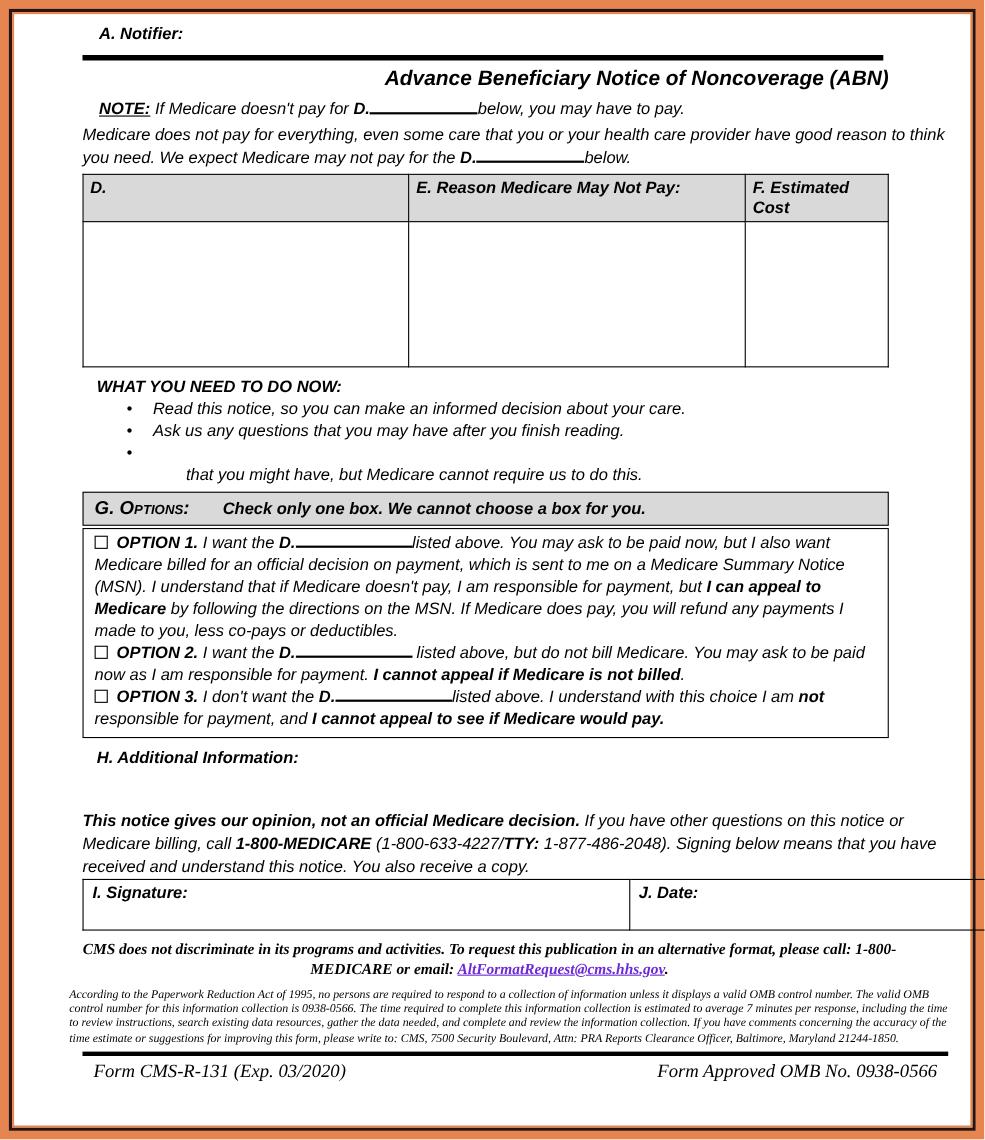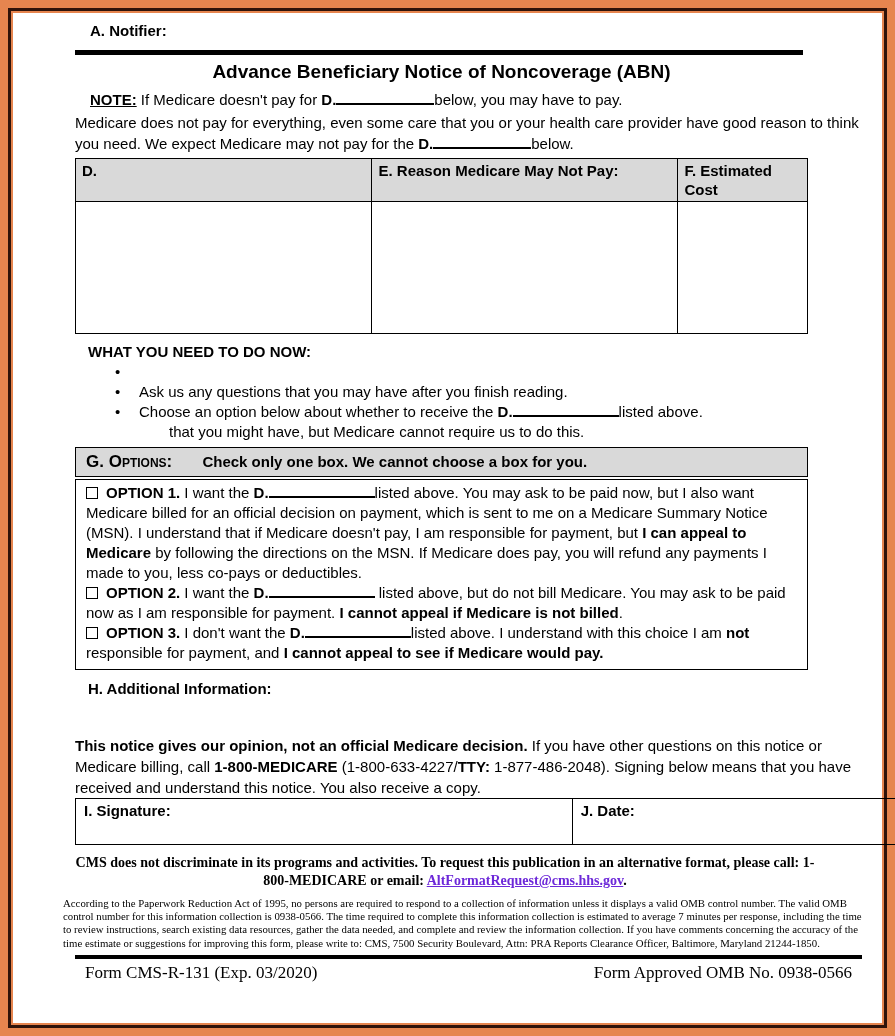--- a/index.html
+++ b/index.html
@@ -1,30 +1,30 @@
 <!DOCTYPE html>
 <html><head>
 <meta charset="utf-8">
 <style>
   * { box-sizing: border-box; }
   body { margin: 0; background: #fff; }
   .frame1 { width: 895px; height: 1036px; border: 8px solid #E6854F; }
   .frame2 { width: 100%; height: 100%; border: 3px solid #2F130A; }
-  .frame3 { width: 100%; height: 100%; border: 2px solid #E6854F; }
+  .frame3 { width: 100%; height: 100%; border: 2px solid #E6854F; font-style: italic; }
   .content {
     width: 100%; height: 100%; background: #fff;
     padding: 8px 22px 0 62px;
     font-family: "Liberation Sans", sans-serif;
     font-size: 15px; color: #000; line-height: 20px;
   }
   .hdr-block { margin-left: 15px; font-weight: bold; }
   .hdr-row { display: flex; margin-top: 10px; }
   .hdr-b { width: 365px; }
   .topbar { width: 728px; height: 5px; background: #000; margin-top: 9px; }
-  .title { width: 733px; text-align: center; font-size: 19px; font-weight: bold; margin-top: 7px; }
+  .title { width: 733px; text-align: right; font-size: 19px; font-weight: bold; margin-top: 7px; }
   .note-line { margin-left: 15px; margin-top: 8px; }
   .bu { font-weight: bold; text-decoration: underline; }
   b, .b { font-weight: bold; }
   .blank { display: inline-block; width: 106px; height: 13px; border-bottom: 2px solid #000; }
   .blank-sm { width: 98px; }
   .intro { margin-top: 2px; line-height: 21px; }
   table.def { width: 733px; border-collapse: collapse; margin-top: 4px; }
   table.def th, table.def td { border: 1px solid #000; padding: 2px 6px; text-align: left; vertical-align: top; }
   table.def th { background: #D9D9D9; font-size: 15px; line-height: 19px; height: 40px; }
   table.def td { height: 132px; }
@@ -101,28 +101,28 @@
         <td></td>
         <td></td>
         <td></td>
       </tr>
     </tbody>
           </table>
 
     <div class="what-now">WHAT YOU NEED TO DO NOW:</div>
     <div class="bullet">
       <span class="dot">•</span>
+      <span>Read this notice, so you can make an informed decision about your care.</span>
     </div>
     <div class="bullet">
       <span class="dot">•</span>
       <span>Ask us any questions that you may have after you finish reading.</span>
     </div>
     <div class="bullet">
       <span class="dot">•</span>
-      <span><span>Choose an option below about whether to receive the </span><b>D.</b><span class="blank"></span><span>listed above.</span></span>
     </div>
     <div class="bullet-note2">that you might have, but Medicare cannot require us to do this.</div>
 
     <div class="gbar">
       <span class="gcaps">G. Options:</span>
       <span class="ginstr">Check only one box.  We cannot choose a box for you.</span>
     </div>
 
     <div class="options-box">
       <span class="cb"></span><b>OPTION 1.</b><span>  I want the </span><b>D.</b><span class="blank"></span><span>listed above.  You may ask to be paid now, but I also want Medicare billed for an official decision on payment, which is sent to me on a Medicare Summary Notice (MSN). I understand that if Medicare doesn't pay, I am responsible for payment, but </span><b>I can appeal to Medicare</b><span> by following the directions on the MSN. If Medicare does pay, you will refund any payments I made to you, less co-pays or deductibles.</span>

